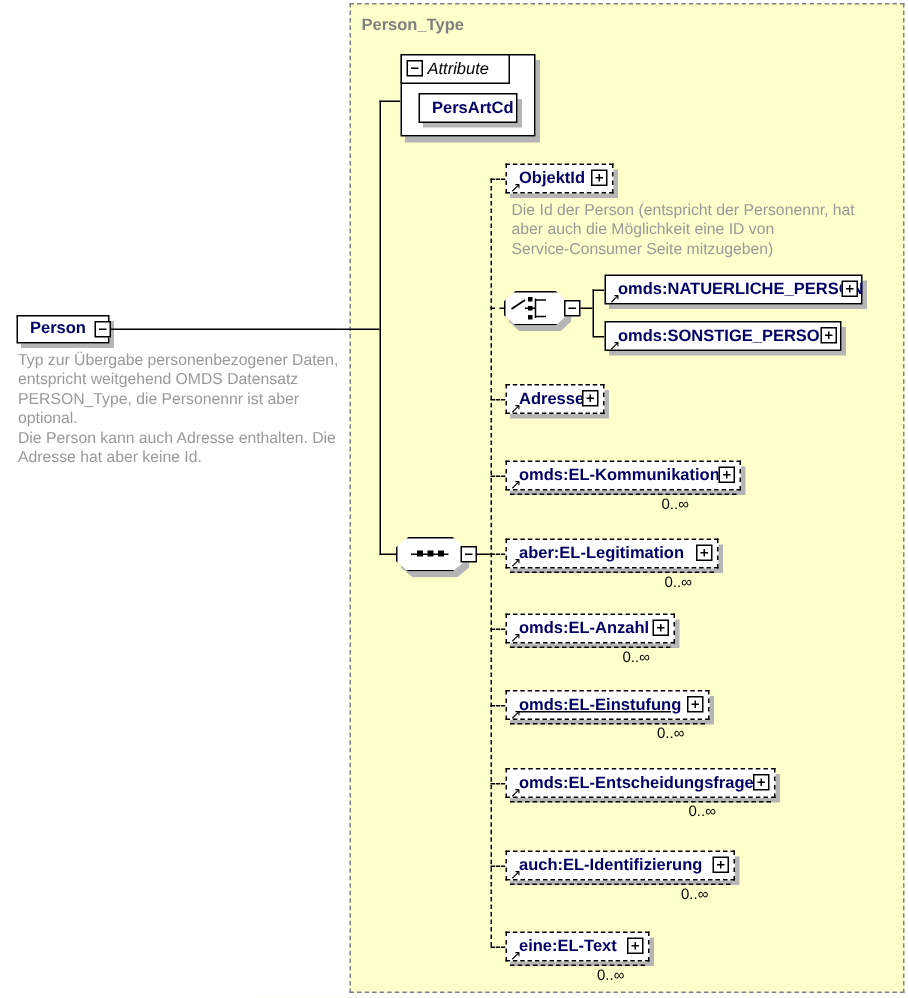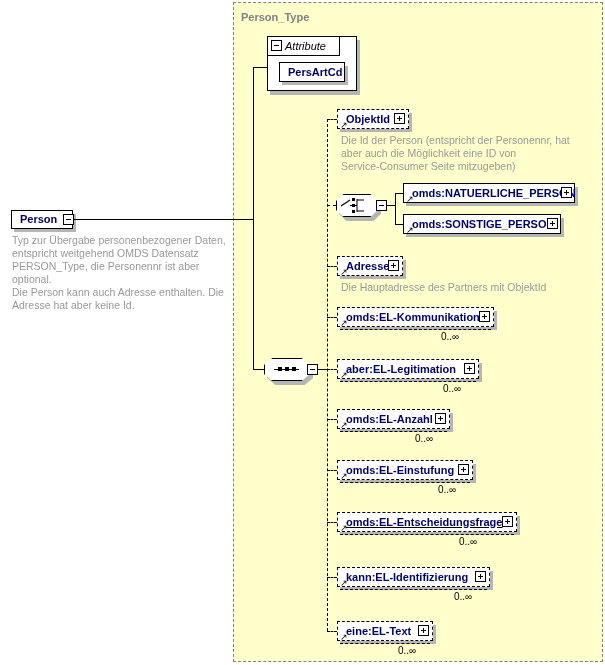--- a/index.html
+++ b/index.html
@@ -254,21 +254,20 @@
   <div class="refarrow" style="left:406px;top:226px;">↗</div>
   <div class="plus" style="left:547px;top:218px;"></div>
 
   <div class="ln-h-dash" style="left:327px;top:266px;width:10px;"></div>
   <div class="shadowbox" style="left:340px;top:260px;width:66px;height:19px;"></div>
   <div class="node el-dashed" style="left:337px;top:256px;width:66px;height:20px;">
     <span class="node-label">Adresse</span>
   </div>
   <div class="refarrow" style="left:340px;top:268px;">↗</div>
   <div class="plus" style="left:388px;top:260px;"></div>
-  <div class="anno" style="left:341px;top:281px;width:250px;">Die Hauptadresse des Partners mit ObjektId</div>
 
   <div class="ln-h-dash" style="left:327px;top:317px;width:10px;"></div>
   <div class="shadowbox" style="left:340px;top:311px;width:157px;height:19px;"></div>
   <div class="node el-dashed" style="left:337px;top:307px;width:157px;height:20px;">
     <span class="node-label">omds:EL-Kommunikation</span>
   </div>
   <div class="refarrow" style="left:340px;top:319px;">↗</div>
   <div class="plus" style="left:479px;top:311px;"></div>
   <div class="repeat-line" style="left:340px;top:329px;width:151px;"></div>
   <div class="occ" style="left:441px;top:331px;">0..∞</div>
@@ -288,42 +287,42 @@
   <div class="node el-dashed" style="left:337px;top:409px;width:113px;height:20px;">
     <span class="node-label">omds:EL-Anzahl</span>
   </div>
   <div class="refarrow" style="left:340px;top:421px;">↗</div>
   <div class="plus" style="left:435px;top:413px;"></div>
   <div class="repeat-line" style="left:340px;top:431px;width:107px;"></div>
   <div class="occ" style="left:415px;top:433px;">0..∞</div>
 
   <div class="ln-h-dash" style="left:327px;top:470px;width:10px;"></div>
   <div class="shadowbox" style="left:340px;top:464px;width:136px;height:19px;"></div>
-  <div class="node el-dashed" style="left:337px;top:460px;width:136px;height:20px;">
+  <div class="node el-dashed" style="left:337px;top:460px;width:136px;height:20px;text-decoration:underline;">
     <span class="node-label">omds:EL-Einstufung</span>
   </div>
   <div class="refarrow" style="left:340px;top:472px;">↗</div>
   <div class="plus" style="left:458px;top:464px;"></div>
   <div class="repeat-line" style="left:340px;top:482px;width:130px;"></div>
   <div class="occ" style="left:438px;top:484px;">0..∞</div>
 
   <div class="ln-h-dash" style="left:327px;top:522px;width:10px;"></div>
   <div class="shadowbox" style="left:340px;top:516px;width:180px;height:19px;"></div>
-  <div class="node el-dashed" style="left:337px;top:512px;width:180px;height:20px;text-decoration:underline;">
+  <div class="node el-dashed" style="left:337px;top:512px;width:180px;height:20px;">
     <span class="node-label">omds:EL-Entscheidungsfrage</span>
   </div>
   <div class="refarrow" style="left:340px;top:524px;">↗</div>
   <div class="plus" style="left:502px;top:516px;"></div>
   <div class="repeat-line" style="left:340px;top:534px;width:174px;"></div>
   <div class="occ" style="left:459px;top:536px;">0..∞</div>
 
   <div class="ln-h-dash" style="left:327px;top:577px;width:10px;"></div>
   <div class="shadowbox" style="left:340px;top:571px;width:153px;height:19px;"></div>
   <div class="node el-dashed" style="left:337px;top:567px;width:153px;height:20px;">
-    <span class="node-label">kann:EL-Identifizierung</span>
+    <span class="node-label">auch:EL-Identifizierung</span>
   </div>
   <div class="refarrow" style="left:340px;top:579px;">↗</div>
   <div class="plus" style="left:475px;top:571px;"></div>
   <div class="repeat-line" style="left:340px;top:589px;width:147px;"></div>
   <div class="occ" style="left:454px;top:591px;">0..∞</div>
 
   <div class="ln-h-dash" style="left:327px;top:631px;width:10px;"></div>
   <div class="shadowbox" style="left:340px;top:625px;width:96px;height:19px;"></div>
   <div class="node el-dashed" style="left:337px;top:621px;width:96px;height:20px;">
     <span class="node-label">eine:EL-Text</span>

